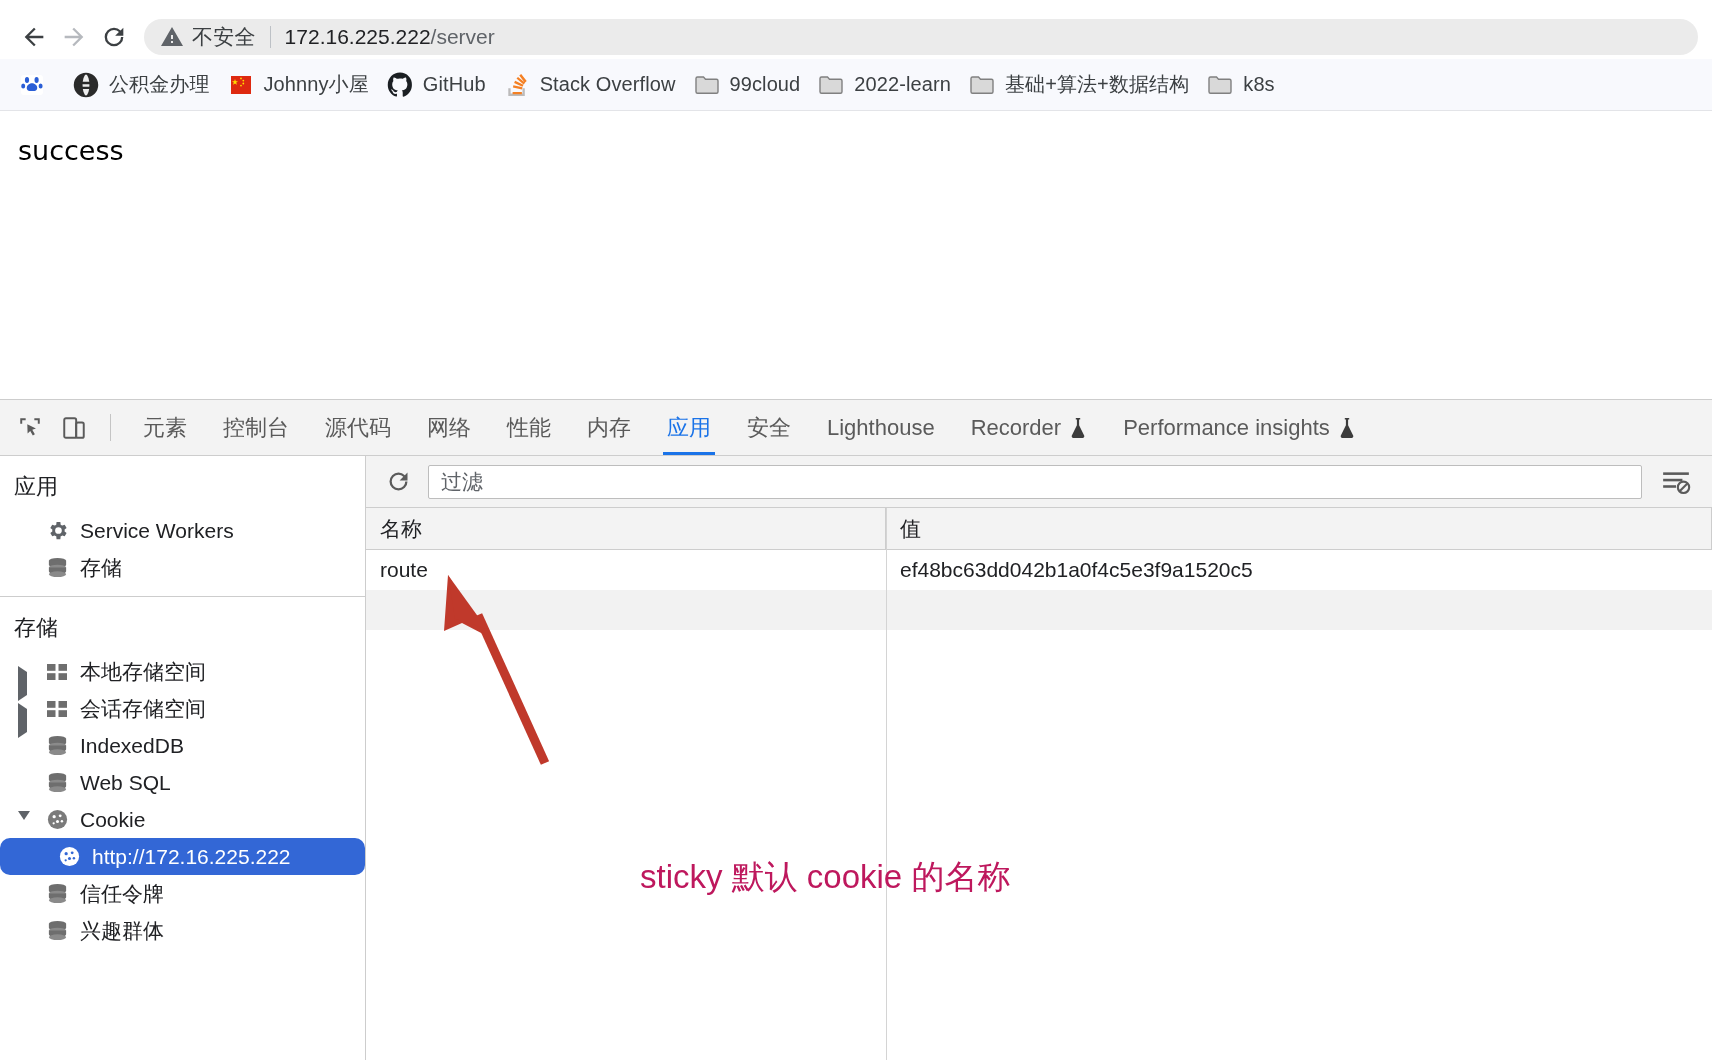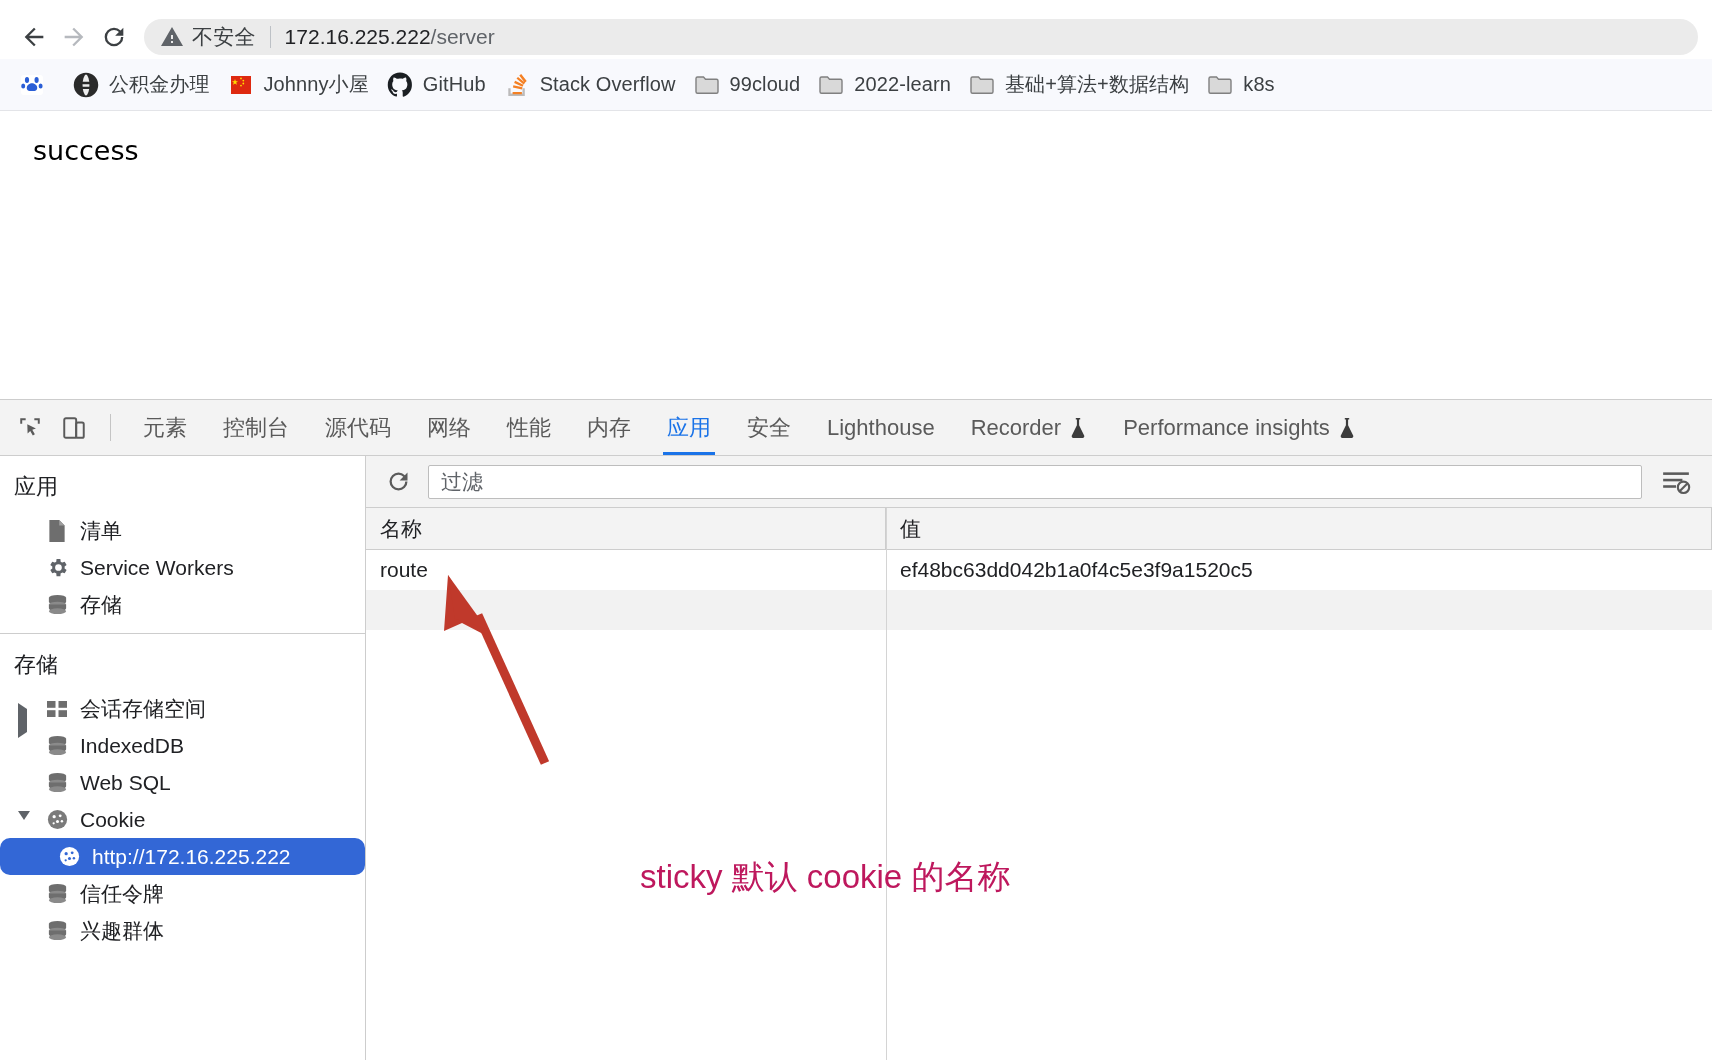--- a/index.html
+++ b/index.html
@@ -85,21 +85,21 @@
     color: #3c4043;
     margin-left: 10px;
     letter-spacing: .1px;
   }
   .bm-ico { width: 26px; height: 26px; display:flex; align-items:center; justify-content:center; flex:0 0 26px;}
 
   
   .page {
     flex: 0 0 288px;
     background: #ffffff;
-    padding: 24px 33px;
+    padding: 24px 18px;
   }
   .page-text {
     font-size: 27px;
     color: #000;
     font-family: "DejaVu Sans", "Liberation Sans", sans-serif;
   }
 
   
   .devtools {
     flex: 1 1 auto;
@@ -517,29 +517,20 @@
         </span>
       </div>
     </div>
 
     <div class="dt-body">
 
       <div class="dt-sidebar">
 
         <div class="sec-title">应用</div>
 
-        <div class="tree-item">
-          <span class="ti-ico">
-            <svg width="20" height="24" viewBox="0 0 18 22">
-              <path d="M2 1h9l5 5v15H2z" fill="#6e6e6e"></path>
-              <path d="M11 1l5 5h-5z" fill="#9e9e9e"></path>
-            </svg>
-          </span>
-          <span class="ti-label">清单</span>
-        </div>
 
         <div class="tree-item">
           <span class="ti-ico">
             <svg width="23" height="23" viewBox="0 0 24 24">
               <path d="M19.4 13a7.8 7.8 0 000-2l2.1-1.6-2-3.5-2.5 1a7.6 7.6 0 00-1.7-1L15 3H11l-.3 2.9c-.6.2-1.2.6-1.7 1l-2.5-1-2 3.5L6.6 11a7.8 7.8 0 000 2l-2.1 1.6 2 3.5 2.5-1c.5.4 1.1.8 1.7 1l.3 2.9h4l.3-2.9c.6-.2 1.2-.6 1.7-1l2.5 1 2-3.5zM13 15.5a3.5 3.5 0 110-7 3.5 3.5 0 010 7z" fill="#5f6368"></path>
             </svg>
           </span>
           <span class="ti-label">Service Workers</span>
         </div>
 
@@ -553,20 +544,32 @@
               <ellipse cx="12" cy="19" rx="9" ry="3" fill="#8a8a8a"></ellipse>
             </svg>
           </span>
           <span class="ti-label">存储</span>
         </div>
 
         <div class="sec-sep"></div>
 
         <div class="sec-title">存储</div>
 
+        <div class="tree-item">
+          <span class="tw"><span class="tri-right"></span></span>
+          <span class="ti-ico">
+            <svg width="22" height="18" viewBox="0 0 22 18">
+              <rect x="1" y="1" width="8.5" height="6.8" fill="#6e6e6e"></rect>
+              <rect x="12.5" y="1" width="8.5" height="6.8" fill="#6e6e6e"></rect>
+              <rect x="1" y="10.2" width="8.5" height="6.8" fill="#6e6e6e"></rect>
+              <rect x="12.5" y="10.2" width="8.5" height="6.8" fill="#6e6e6e"></rect>
+            </svg>
+          </span>
+          <span class="ti-label">本地存储空间</span>
+        </div>
 
         <div class="tree-item">
           <span class="tw"><span class="tri-right"></span></span>
           <span class="ti-ico">
             <svg width="22" height="18" viewBox="0 0 22 18">
               <rect x="1" y="1" width="8.5" height="6.8" fill="#6e6e6e"></rect>
               <rect x="12.5" y="1" width="8.5" height="6.8" fill="#6e6e6e"></rect>
               <rect x="1" y="10.2" width="8.5" height="6.8" fill="#6e6e6e"></rect>
               <rect x="12.5" y="10.2" width="8.5" height="6.8" fill="#6e6e6e"></rect>
             </svg>

